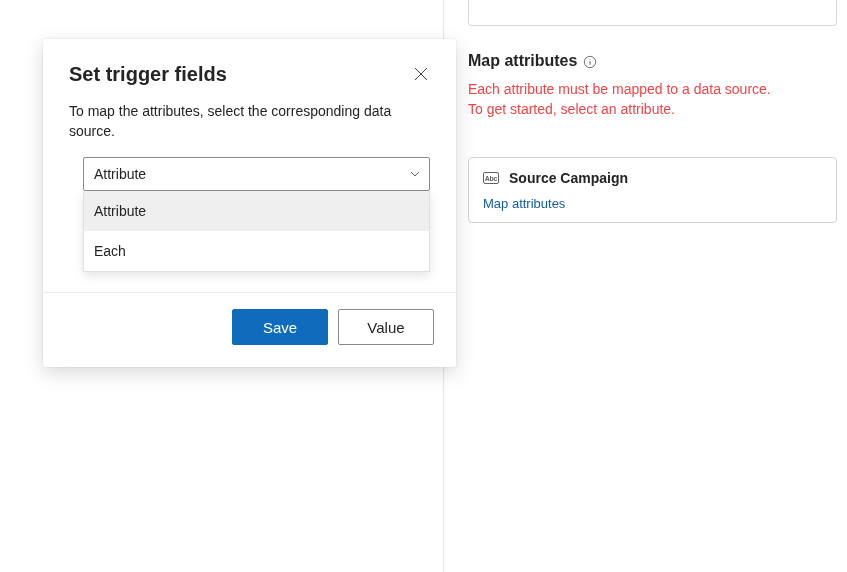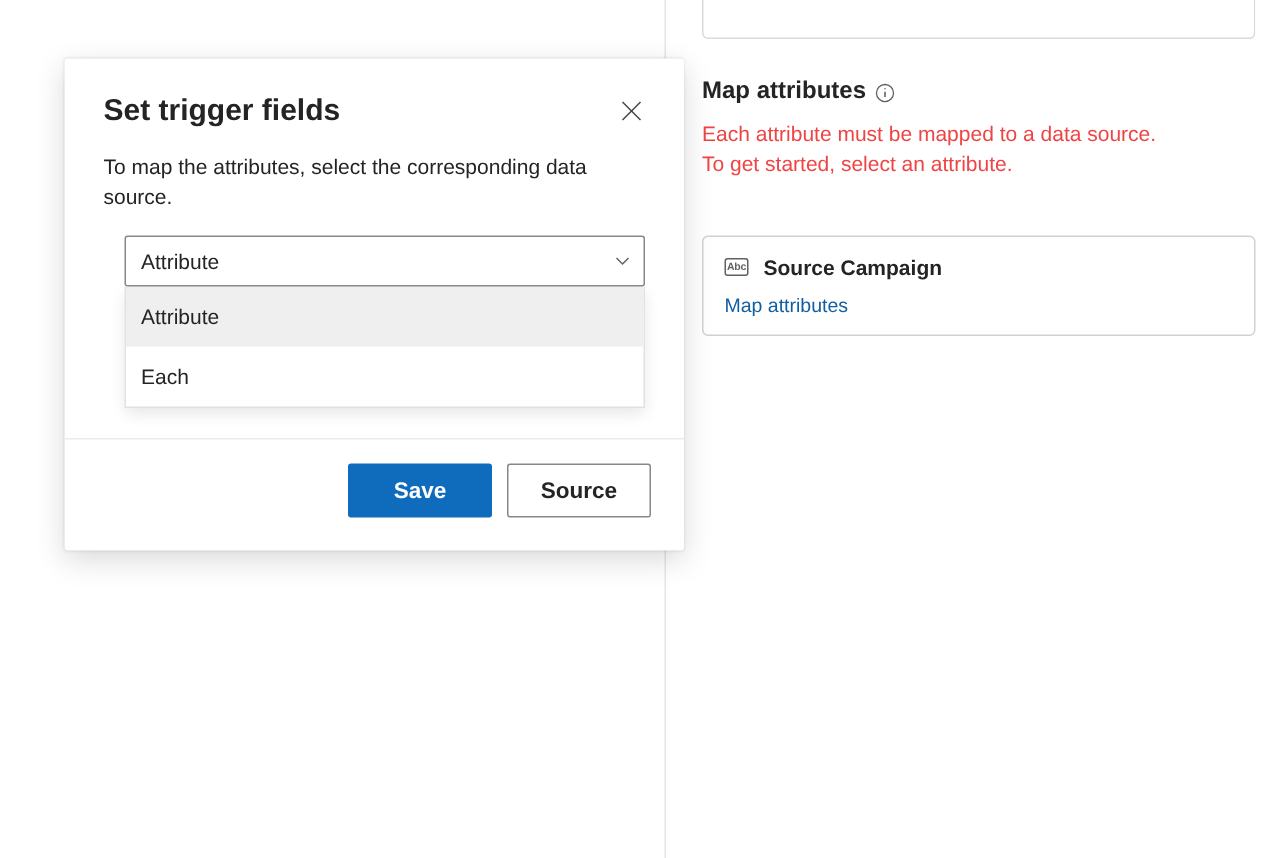--- a/index.html
+++ b/index.html
@@ -189,21 +189,21 @@
     .dialog-footer {
       display: flex;
       justify-content: flex-end;
       gap: 10px;
       padding: 16px 22px 22px 22px;
     }
     .btn {
       min-width: 96px;
       height: 36px;
       font-size: 15px;
-      font-weight: 700;
+      font-weight: 400;
       border-radius: 2px;
       cursor: pointer;
       border: 1px solid transparent;
     }
     .btn-primary {
       background: #0f6cbd;
       color: #fff;
       border-color: #0f6cbd;
     }
     .btn-secondary {
@@ -269,15 +269,15 @@
     <div class="dropdown-list">
       <div class="dropdown-item highlighted">Attribute</div>
       <div class="dropdown-item">Each</div>
     </div>
   </div>
 
   <div class="dialog-divider"></div>
 
   <div class="dialog-footer">
     <button class="btn btn-primary">Save</button>
-    <button class="btn btn-secondary">Source</button>
+    <button class="btn btn-secondary">Value</button>
   </div>
 </div>
 
 </body></html>

